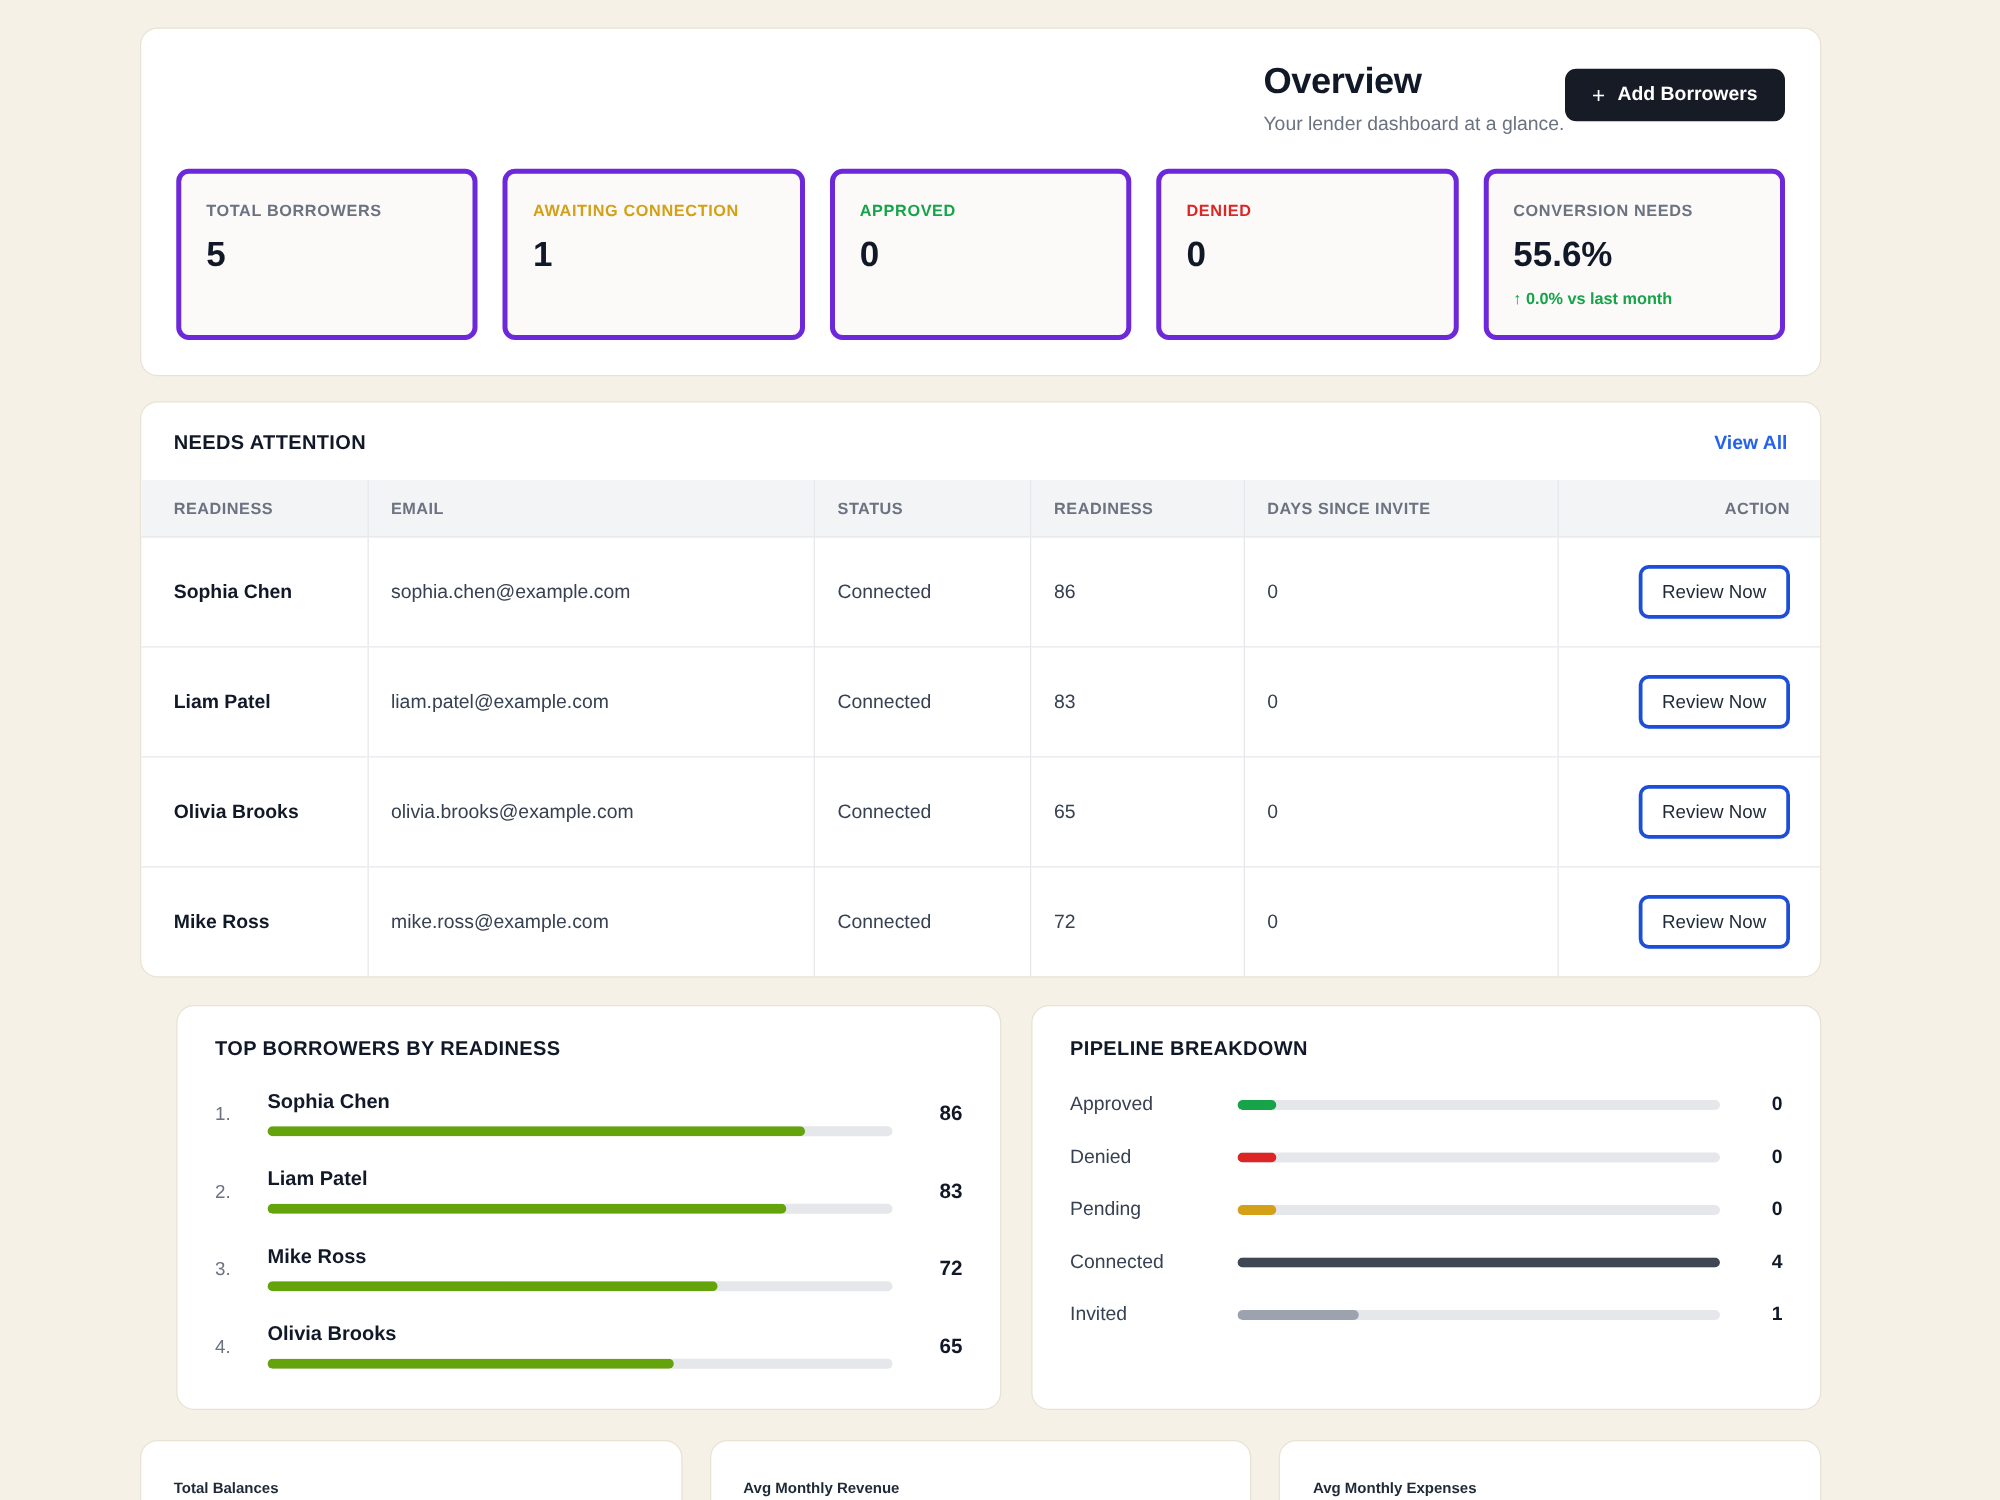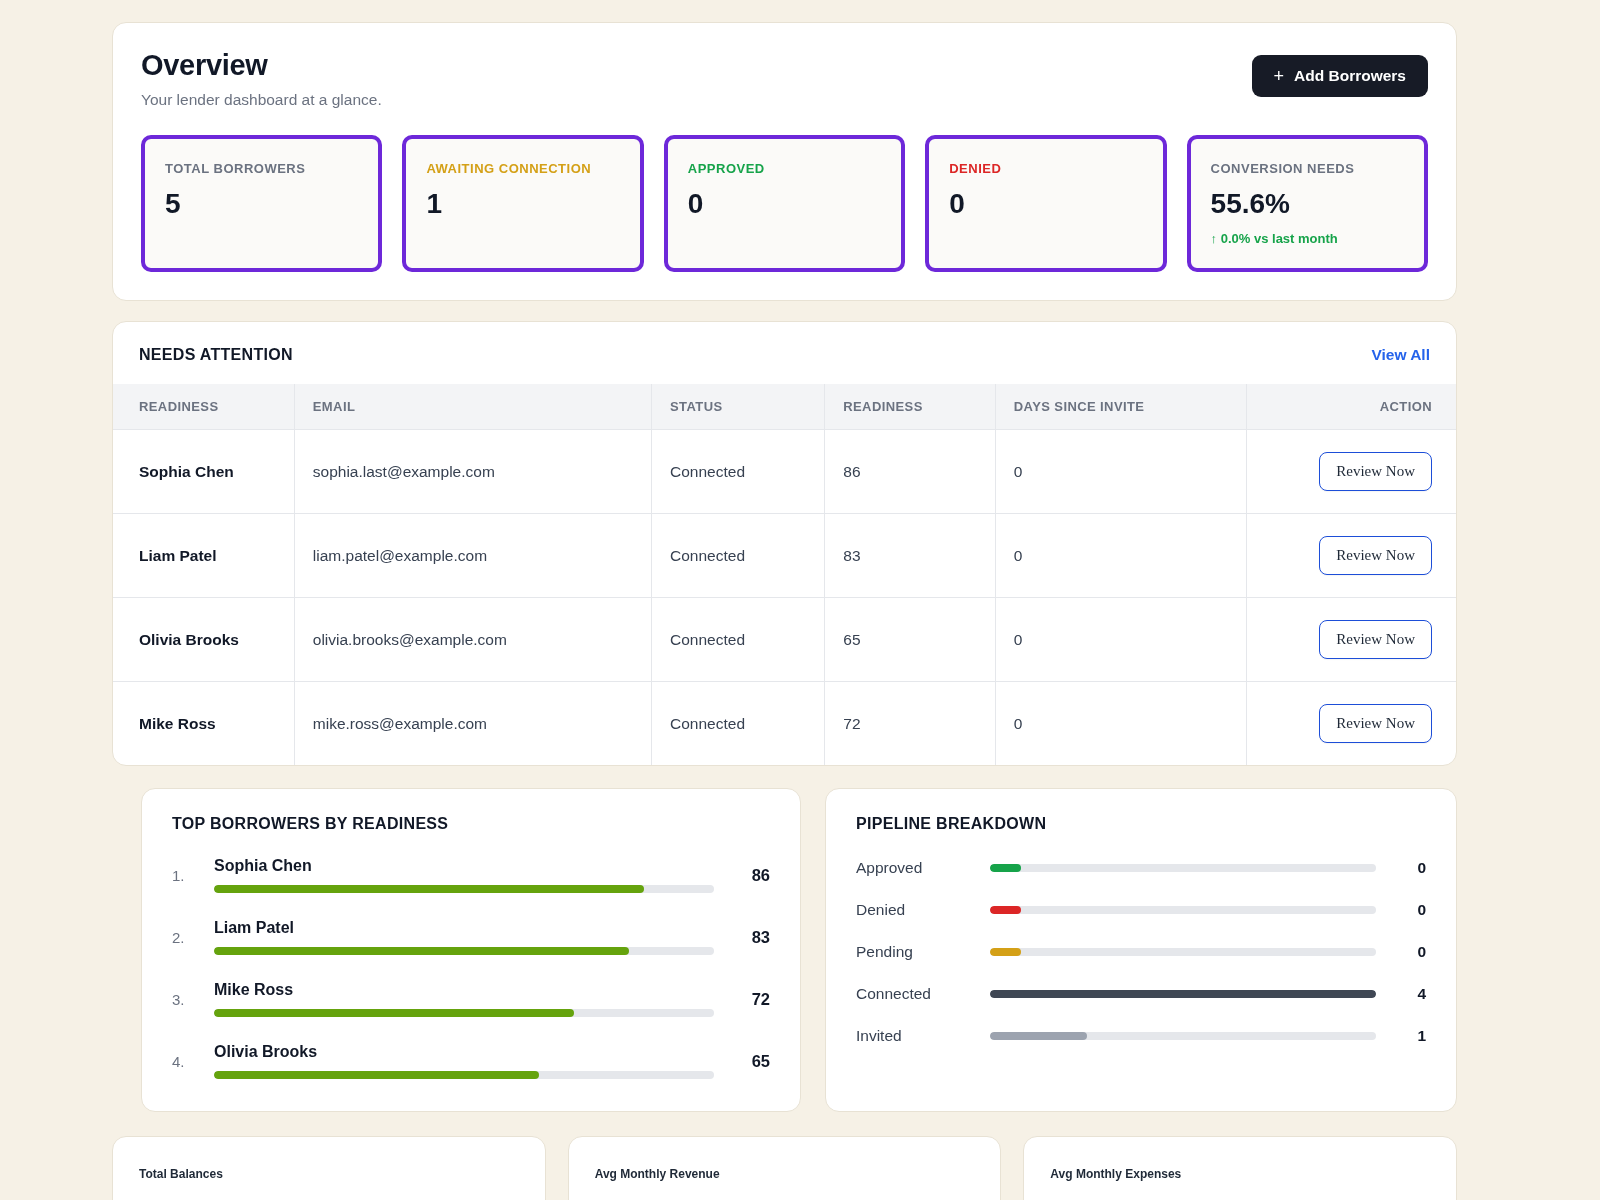--- a/index.html
+++ b/index.html
@@ -12,21 +12,21 @@
   }
   .page { width:1345px; margin:22px 0 0 112px; }
   .card {
     background:#ffffff;
     border:1px solid #e8e2d4;
     border-radius:14px;
   }
 
   
   .overview-card { padding:26px 28px 28px; margin-bottom:20px; }
-  .overview-header { display:flex; justify-content:space-between; align-items:flex-start; margin-bottom:26px; }
+  .overview-header { display:flex; justify-content:flex-end; align-items:flex-start; margin-bottom:26px; }
   .page-title { font-size:29px; font-weight:700; letter-spacing:-0.3px; color:#111827; }
   .page-subtitle { margin-top:9px; font-size:15.5px; color:#6b7280; }
   .add-btn {
     display:flex; align-items:center; gap:10px;
     background:#171b26; color:#ffffff;
     border:none; border-radius:9px;
     padding:12px 22px; margin-top:6px;
     font-size:15.5px; font-weight:700;
     font-family:inherit; cursor:pointer;
   }
@@ -51,23 +51,23 @@
     font-size:13px; font-weight:700; letter-spacing:0.4px; color:#6b7280;
     padding:15px 18px;
   }
   thead th:first-child { padding-left:26px; }
   th + th, td + td { border-left:1px solid #e5e7eb; }
   tbody td { padding:22px 18px; border-top:1px solid #e5e7eb; color:#374151; }
   tbody td:first-child { padding-left:26px; }
   td.cell-name { font-weight:700; color:#111827; }
   th.right, td.right { text-align:right; padding-right:24px; }
   .review-btn {
-    background:#ffffff; border:1px solid #1d4ed8; border-radius:8px;
+    background:#ffffff; border:3px solid #1d4ed8; border-radius:8px;
     padding:10px 16px; font-size:15px; font-weight:500; color:#1f2937;
-    font-family:Liberation Serif, serif; cursor:pointer; box-shadow:0 1px 1px rgba(0,0,0,0.04);
+    font-family:Liberation Sans, sans-serif; cursor:pointer; box-shadow:0 1px 1px rgba(0,0,0,0.04);
   }
   col.c-borrower{width:13.5%;} col.c-email{width:26.6%;} col.c-status{width:12.9%;}
   col.c-readiness{width:12.7%;} col.c-days{width:18.7%;} col.c-action{width:15.6%;}
 
   
   .row3 { display:grid; grid-template-columns:660px 1fr; gap:24px; margin-bottom:24px;padding-left:29px; }
   .top-card, .pipeline-card { padding:26px 30px; }
   .top-list { list-style:none; margin-top:24px; }
   .top-item { display:grid; grid-template-columns:42px 1fr 56px; align-items:center; margin-bottom:26px; }
   .top-item:last-child { margin-bottom:6px; }
@@ -150,21 +150,21 @@
           <th>EMAIL</th>
           <th>STATUS</th>
           <th>READINESS</th>
           <th>DAYS SINCE INVITE</th>
           <th class="right">ACTION</th>
         </tr>
       </thead>
       <tbody>
         <tr>
           <td class="cell-name">Sophia Chen</td>
-          <td>sophia.last@example.com</td>
+          <td>sophia.chen@example.com</td>
           <td>Connected</td>
           <td>86</td>
           <td>0</td>
           <td class="right"><button class="review-btn">Review Now</button></td>
         </tr>
         <tr>
           <td class="cell-name">Liam Patel</td>
           <td>liam.patel@example.com</td>
           <td>Connected</td>
           <td>83</td>

